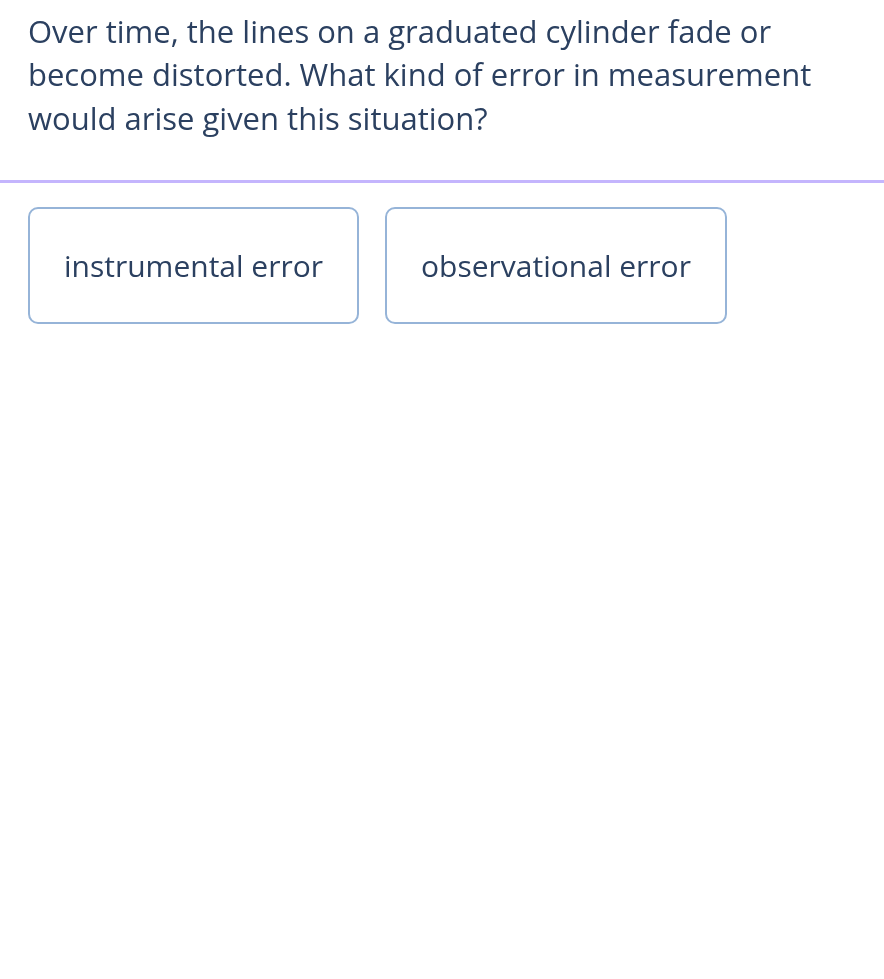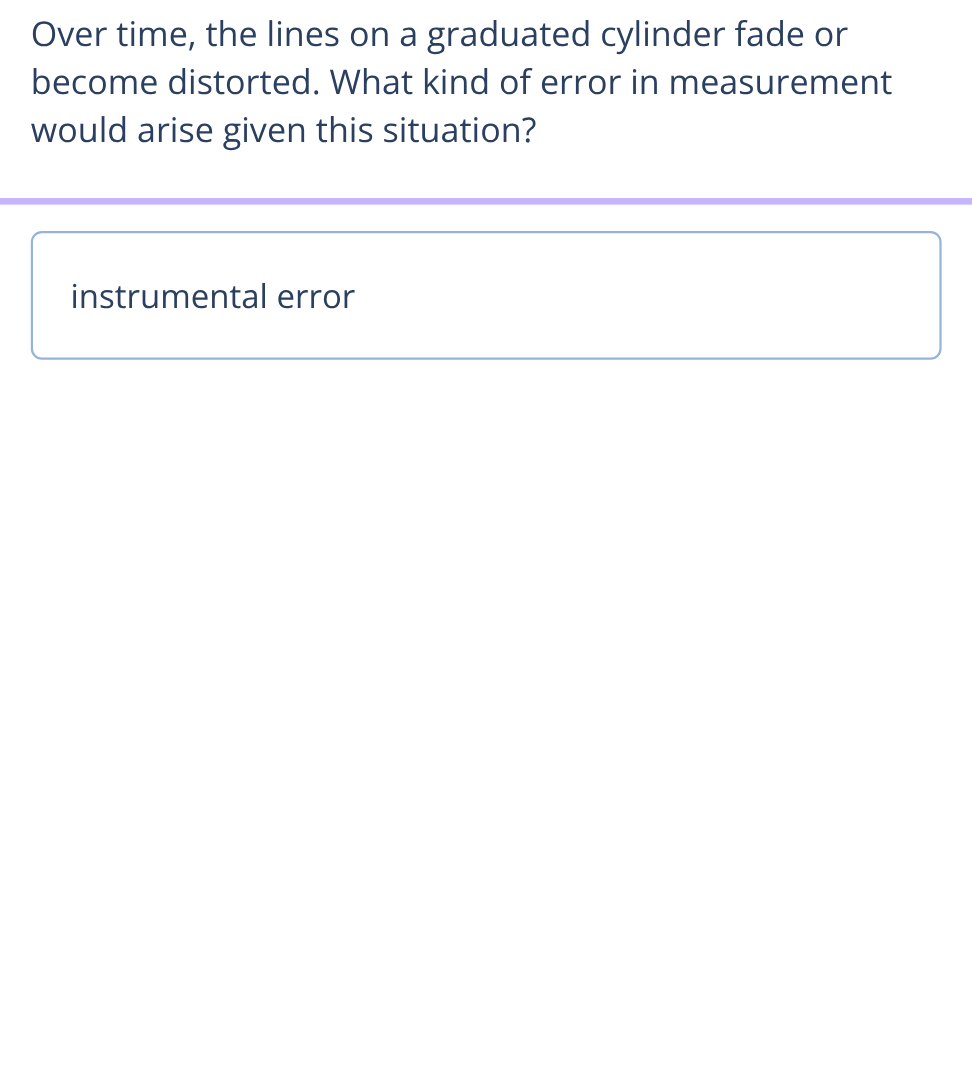--- a/index.html
+++ b/index.html
@@ -9,21 +9,21 @@
     }
     body {
       font-family: 'Open Sans', -apple-system, BlinkMacSystemFont, 'Segoe UI', Roboto, sans-serif;
       width: 884px;
       height: 979px;
       background: #ffffff;
       padding: 0;
     }
     .question-section {
       padding: 10px 28px 40px 28px;
-      border-bottom: 6px solid #c4b5fd;
+      border-bottom: 3px solid #c4b5fd;
     }
     .question-text {
       font-size: 31px;
       line-height: 1.4;
       color: #2b4060;
       font-weight: 400;
     }
     .answer-section {
       padding: 24px 28px 0 28px;
     }
@@ -39,21 +39,21 @@
       color: #8da2c0;
     }
     .hint-link {
       font-size: 30px;
       font-weight: 700;
       color: #1ca9e8;
       cursor: pointer;
     }
     .answer-options {
       display: flex;
-      flex-direction: column;
+      flex-direction: row;
       gap: 26px;
     }
     .answer-option {
       border: 2px solid #96b4d8;
       border-radius: 10px;
       padding: 36px 34px;
       cursor: pointer;
       background: #ffffff;
     }
     .answer-option-text {
@@ -68,14 +68,17 @@
 <div class="question-section">
   <p class="question-text">Over time, the lines on a graduated cylinder fade or become distorted. What kind of error in measurement would arise given this situation?</p>
 </div>
 
 <div class="answer-section">
 
   <div class="answer-options">
     <div class="answer-option">
       <span class="answer-option-text">instrumental error</span>
     </div>
+    <div class="answer-option">
+      <span class="answer-option-text">observational error</span>
+    </div>
   </div>
 </div>
 
 </body></html>

